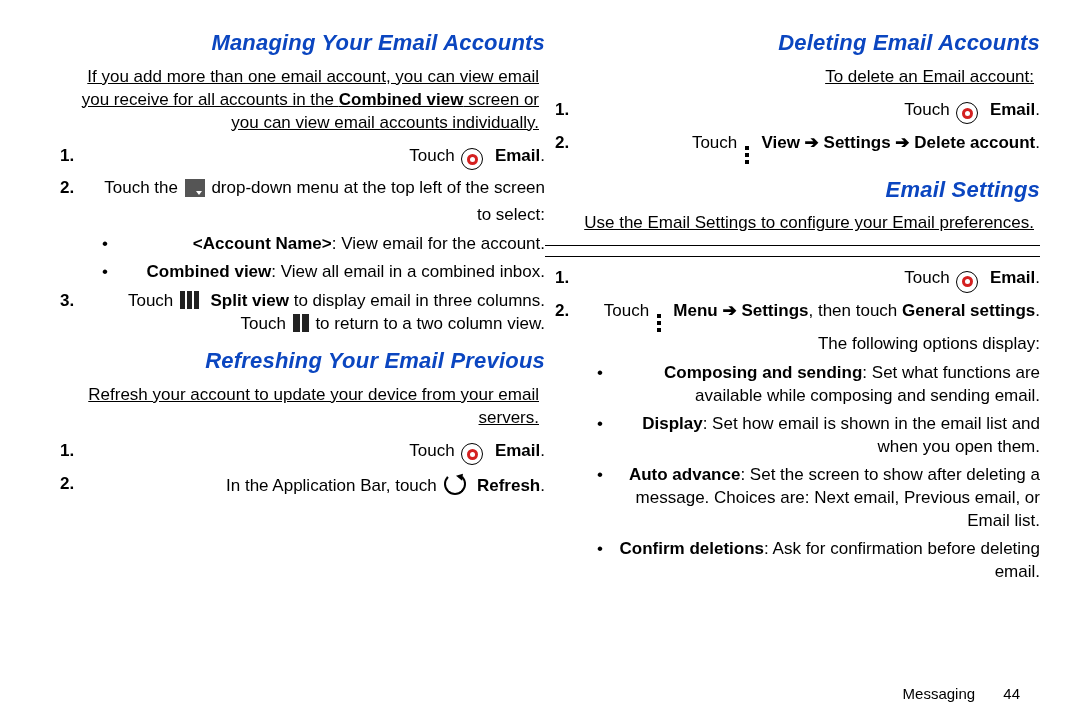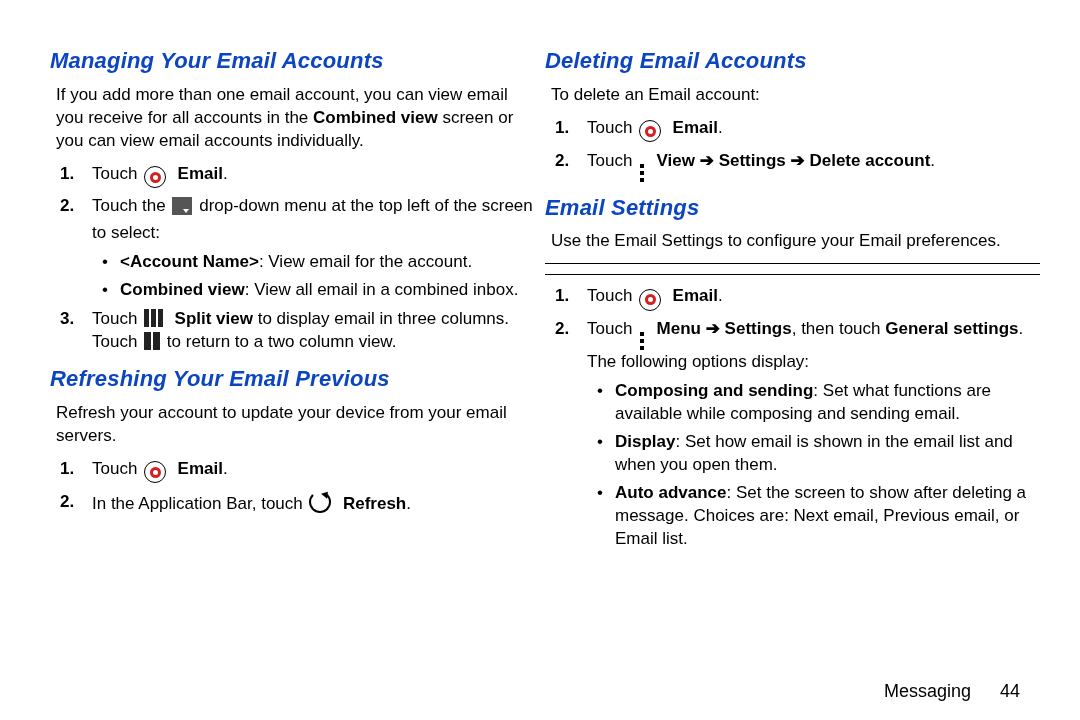--- a/index.html
+++ b/index.html
@@ -7,40 +7,41 @@
     padding: 0;
     background: #fff;
     font-family: Arial, Helvetica, sans-serif;
     color: #000;
     width: 1080px;
     height: 720px;
     overflow: hidden;
   }
   .page {
     display: flex;
-    padding: 40px 40px 20px 50px;
+    padding: 22px 40px 20px 50px;
     height: 680px;
     box-sizing: border-box;
+    text-align: right;
   }
   .col {
     flex: 1;
     font-size: 17px;
     line-height: 1.35;
   }
   h2 {
     font-family: Arial, Helvetica, sans-serif;
     font-style: italic;
     font-weight: 900;
     color: #0b46c0;
     font-size: 22px;
     margin: 6px 0 8px 0;
     letter-spacing: 0.2px;
   }
   p { margin: 4px 0 10px 0; }
-  .intro { padding: 0 6px 0 6px; }
+  .intro { padding: 0 6px 0 6px; text-decoration: underline; }
   ol {
     margin: 0 0 10px 6px;
     padding-left: 26px;
     list-style: none;
     counter-reset: step;
   }
   ol > li {
     counter-increment: step;
     position: relative;
     margin: 6px 0;
@@ -114,21 +115,21 @@
   .menu-icon {
     display:inline-flex; flex-direction:column; gap:3px; vertical-align:-2px;
     padding: 1px;
   }
   .menu-icon span { width:4px; height:4px; background:#000; }
   hr { border:none; border-top:1px solid #000; margin:10px 0; }
   .footer {
     position: absolute;
     bottom: 18px;
     right: 60px;
-    font-size: 18px;
+    font-size: 15px;
     text-align: right;
   }
   .footer .sect { margin-right: 24px; }
 </style>
 </head>
 <body>
 
 <div class="page">
   <div class="col">
     <h2>Managing Your Email Accounts</h2>
@@ -226,20 +227,21 @@
         <span class="icon-slot menu-icon">
             <span></span>
             <span></span>
             <span></span>
           </span>
         &nbsp;<b>Menu ➔ Settings</b><span>, then touch </span><b>General settings</b><span>. The following options display:</span>
         <ul>
           <li><b>Composing and sending</b><span>: Set what functions are available while composing and sending email.</span></li>
           <li><b>Display</b><span>: Set how email is shown in the email list and when you open them.</span></li>
           <li><b>Auto advance</b><span>: Set the screen to show after deleting a message. Choices are: Next email, Previous email, or Email list.</span></li>
+          <li><b>Confirm deletions</b><span>: Ask for confirmation before deleting email.</span></li>
         </ul>
       </li>
     </ol>
   </div>
 </div>
 
 <div class="footer">
   <span class="sect">Messaging</span>
   <span>44</span>
 </div>

